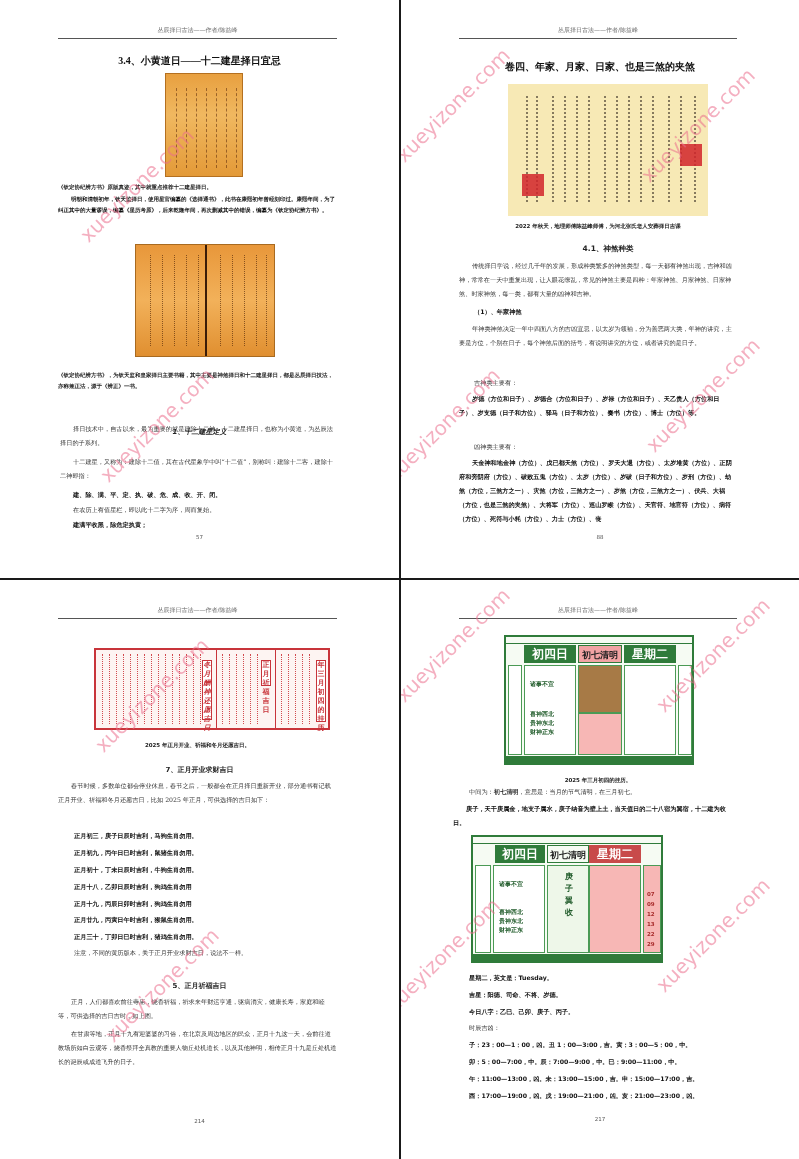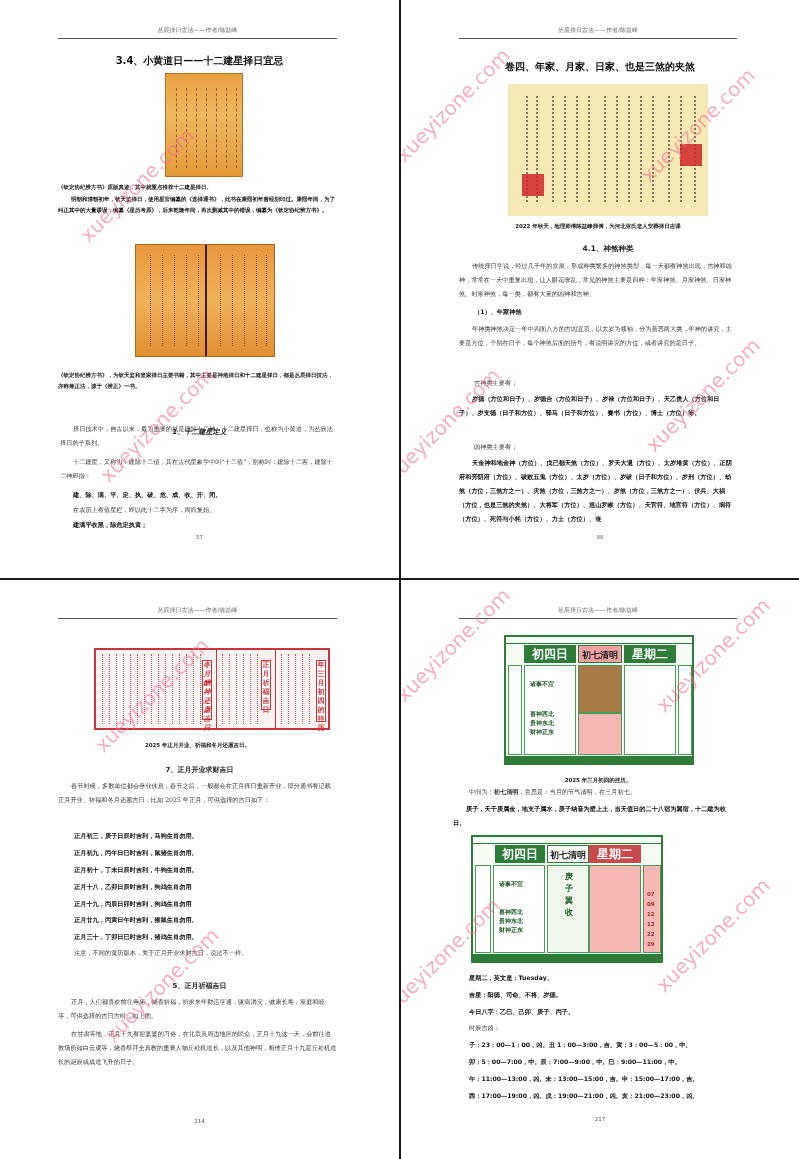--- a/index.html
+++ b/index.html
@@ -54,21 +54,21 @@
   .wm { position: absolute; color: rgba(235,110,140,0.55); font-size: 20px; font-family: "DejaVu Sans", sans-serif; transform: rotate(-45deg); transform-origin: left top; white-space: nowrap; pointer-events: none; }
 </style>
 </head>
 <body>
 
 <div class="grid">
 
   <div class="page p1">
     <div class="running-head">丛辰择日古法——作者/陈益峰</div>
     <div class="head-rule"></div>
-    <div class="ptitle" style="top:54px;">3.4、小黄道日——十二建星择日宜忌</div>
+    <div class="ptitle" style="top:54px;font-family:Liberation Serif, serif;">3.4、小黄道日——十二建星择日宜忌</div>
 
     <div class="img-scroll" style="left:165px; top:73px; width:78px; height:104px;">
       <div class="col" style="left:10px"></div>
         <div class="col" style="left:20px"></div>
         <div class="col" style="left:30px"></div>
       <div class="col" style="left:40px"></div>
         <div class="col" style="left:50px"></div>
         <div class="col" style="left:60px"></div>
       <div class="col" style="left:70px"></div>
     </div>
@@ -165,21 +165,21 @@
         <div class="vline" style="left:97px"></div>
         <div class="vline" style="left:104px"></div>
       <div class="tag" style="left:106px; height:60px;font-style:italic;">冬月酬神还愿吉日</div>
       <div class="divider" style="left:120px"></div>
       <div class="vline" style="left:126px"></div>
         <div class="vline" style="left:133px"></div>
         <div class="vline" style="left:140px"></div>
       <div class="vline" style="left:147px"></div>
         <div class="vline" style="left:154px"></div>
         <div class="vline" style="left:161px"></div>
-      <div class="tag" style="left:165px; height:50px;">正月祈福吉日</div>
+      <div class="tag" style="left:165px; height:26px;">正月祈福吉日</div>
       <div class="divider" style="left:179px"></div>
       <div class="vline" style="left:185px"></div>
         <div class="vline" style="left:192px"></div>
         <div class="vline" style="left:199px"></div>
       <div class="vline" style="left:206px"></div>
         <div class="vline" style="left:213px"></div>
       <div class="tag" style="left:220px; height:62px;">年三月初四的挂历</div>
     </div>
 
     <div class="caption center" style="top:160px;">2025 年正月开业、祈福和冬月还愿吉日。</div>

